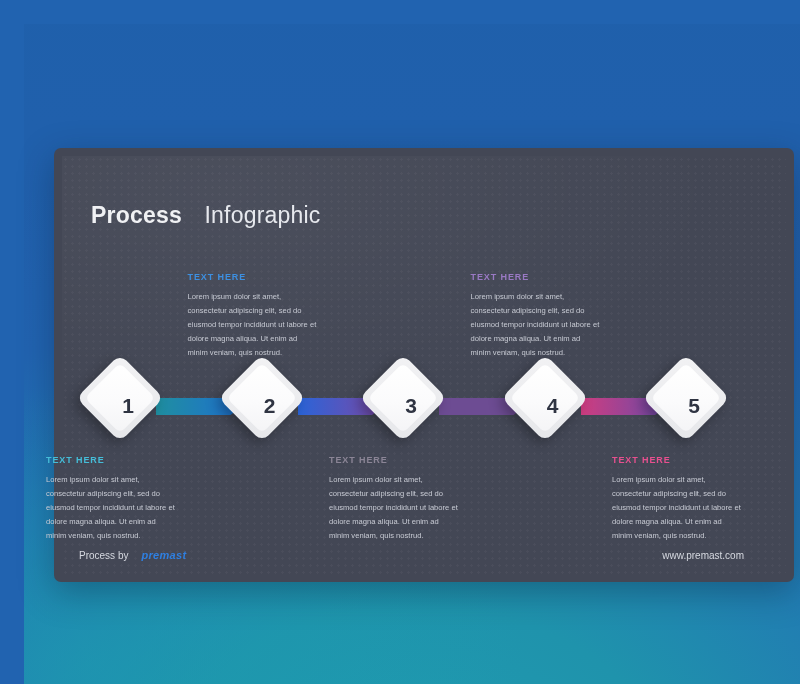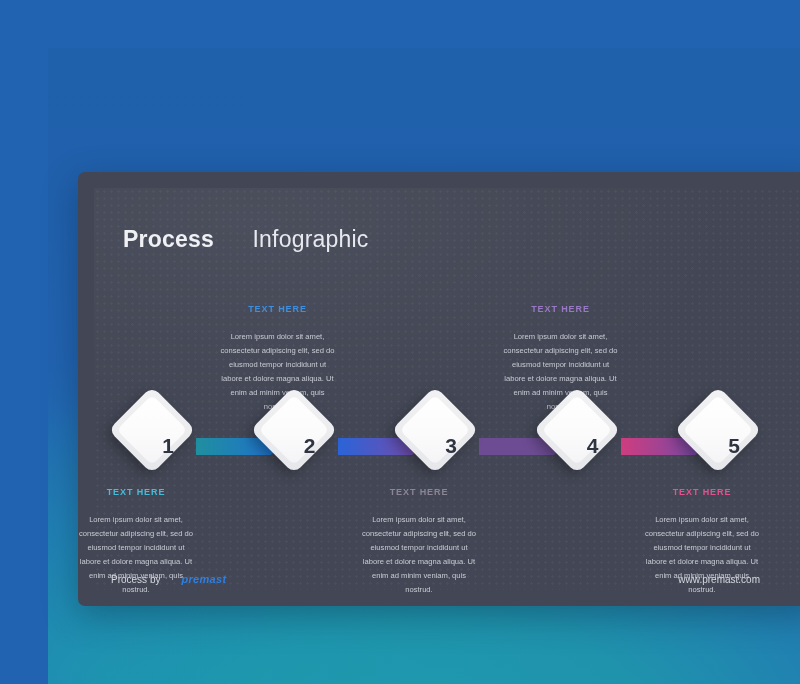--- a/index.html
+++ b/index.html
@@ -1,15 +1,15 @@
 <!DOCTYPE html>
 <html><head>
 <meta charset="utf-8">
 <style>
-  * { margin:16px; padding:0; box-sizing:border-box; }
+  * { margin:8px; padding:0; box-sizing:border-box; }
   html, body { width:800px; height:684px; }
   body {
     font-family:"Liberation Sans", sans-serif;
     background:#2163b0;
     overflow:hidden;
     position:relative;
   }
   #bg-gradient {
     position:absolute; inset:0;
     background:
@@ -86,40 +86,40 @@
   
   .connector{
     position:absolute; top:40px; height:17px; z-index:1;
   }
   .connector .bar{
     position:absolute; left:0; top:0; height:17px; width:100%;
     clip-path:polygon(0 0, calc(100% - 11px) 0, 100% 50%, calc(100% - 11px) 100%, 0 100%);
   }
 
   
-  .textblock{ position:absolute; width:148px; text-align:center; }
+  .textblock{ position:absolute; width:148px; }
   .tb-head{
     font-size:9px; font-weight:bold; letter-spacing:.9px;
     margin-bottom:3px;
   }
   .tb-body{
     font-size:7.6px; line-height:14px; color:#c8cbd4;
   }
 
   
   #footer-left{
     position:absolute; left:47px; top:525px;
     font-size:10px; color:#d6d9e0; white-space:nowrap;
   }
   #footer-left .brand{
     color:#2f7fe0; font-weight:bold; font-style:italic;
     letter-spacing:.3px; margin-left:5px; font-size:11px;
   }
   #footer-right{
-    position:absolute; right:56px; top:526px;
+    position:absolute; right:64px; top:526px;
     font-size:10px; color:#d6d9e0; white-space:nowrap;
   }
 </style>
 </head>
 <body>
 
 <div id="bg-gradient"></div>
 
 <div id="slide">
   <div id="slide-texture"></div>

